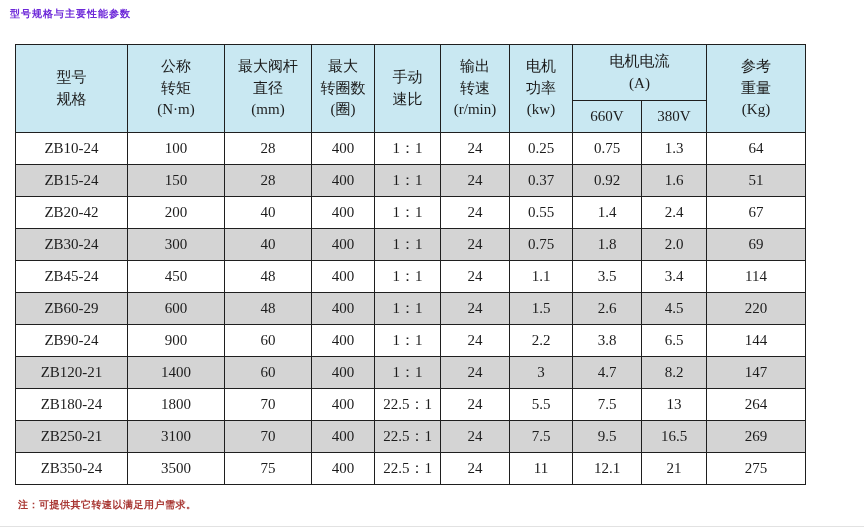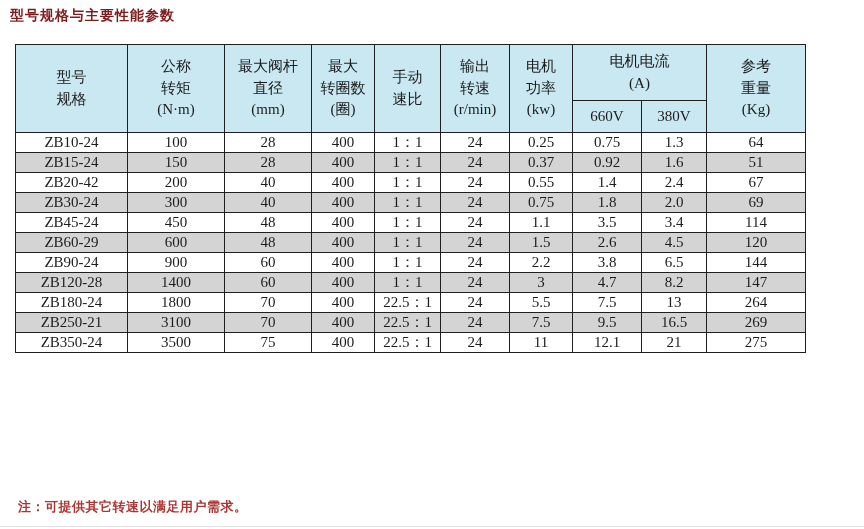--- a/index.html
+++ b/index.html
@@ -4,48 +4,48 @@
 <style>
   * { box-sizing: border-box; margin: 0; padding: 0; }
   html, body { width: 864px; height: 529px; background: #ffffff; overflow: hidden; }
   body { font-family: "Liberation Serif", "DejaVu Serif", serif; color: #1c1c1c; }
 
   .page { position: relative; width: 864px; height: 529px; }
 
   .title {
     position: absolute; left: 10px; top: 7px;
     font-family: "Liberation Sans", "DejaVu Sans", sans-serif;
-    font-size: 14px; font-weight: bold; color: #7f1d1d;
+    font-size: 10px; font-weight: bold; color: #6d28d9;
     letter-spacing: 1px;
   }
 
   table.spec-table {
     position: absolute; left: 15px; top: 44px;
     border-collapse: collapse; table-layout: fixed;
     width: 790px;
     font-size: 15px;
   }
   .spec-table th, .spec-table td {
     border: 1px solid #1f1f1f;
     text-align: center; vertical-align: middle;
     padding: 0 2px;
     font-weight: normal;
     overflow: hidden;
   }
   .spec-table thead th { background: #c9e8f2; }
   .spec-table thead tr.group-row { height: 56px; }
   .spec-table thead tr.sub-row { height: 32px; }
   .spec-table thead .hline { line-height: 1.45; }
-  .spec-table tbody tr { height: 20px; background: #ffffff; }
+  .spec-table tbody tr { height: 32px; background: #ffffff; }
   .spec-table tbody tr:nth-child(even) { background: #d4d4d4; }
   .spec-table td { font-size: 15px; }
 
   .note {
     position: absolute; left: 18px; top: 498px;
-    font-size: 13px; font-weight: bold; color: #a93834;
+    font-size: 10px; font-weight: bold; color: #a93834;
     letter-spacing: 0.5px;
   }
 
   .bottom-rule {
     position: absolute; left: 0; top: 526px; width: 864px; height: 0;
     border-top: 1px solid #e2e2e2;
   }
 </style>
 </head>
 <body>
@@ -181,36 +181,36 @@
         <tr>
     <td>ZB60-29</td>
     <td>600</td>
     <td>48</td>
     <td>400</td>
     <td>1：1</td>
     <td>24</td>
     <td>1.5</td>
     <td>2.6</td>
     <td>4.5</td>
-    <td>120</td>
+    <td>220</td>
   </tr>
         <tr>
     <td>ZB90-24</td>
     <td>900</td>
     <td>60</td>
     <td>400</td>
     <td>1：1</td>
     <td>24</td>
     <td>2.2</td>
     <td>3.8</td>
     <td>6.5</td>
     <td>144</td>
   </tr>
         <tr>
-    <td>ZB120-28</td>
+    <td>ZB120-21</td>
     <td>1400</td>
     <td>60</td>
     <td>400</td>
     <td>1：1</td>
     <td>24</td>
     <td>3</td>
     <td>4.7</td>
     <td>8.2</td>
     <td>147</td>
   </tr>

